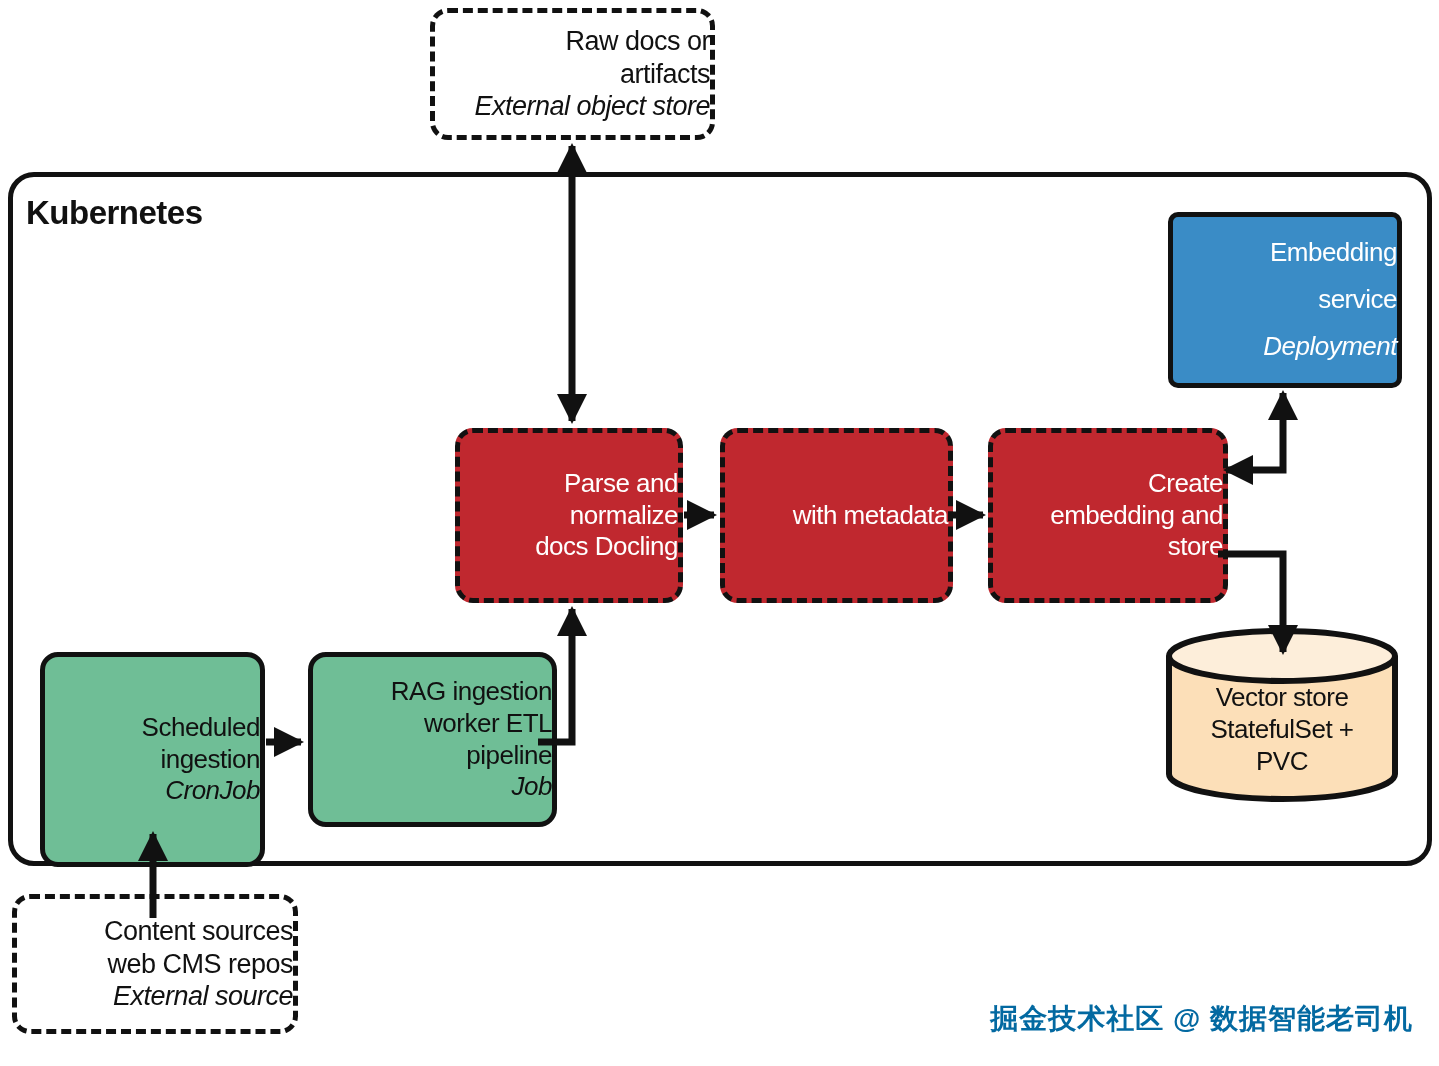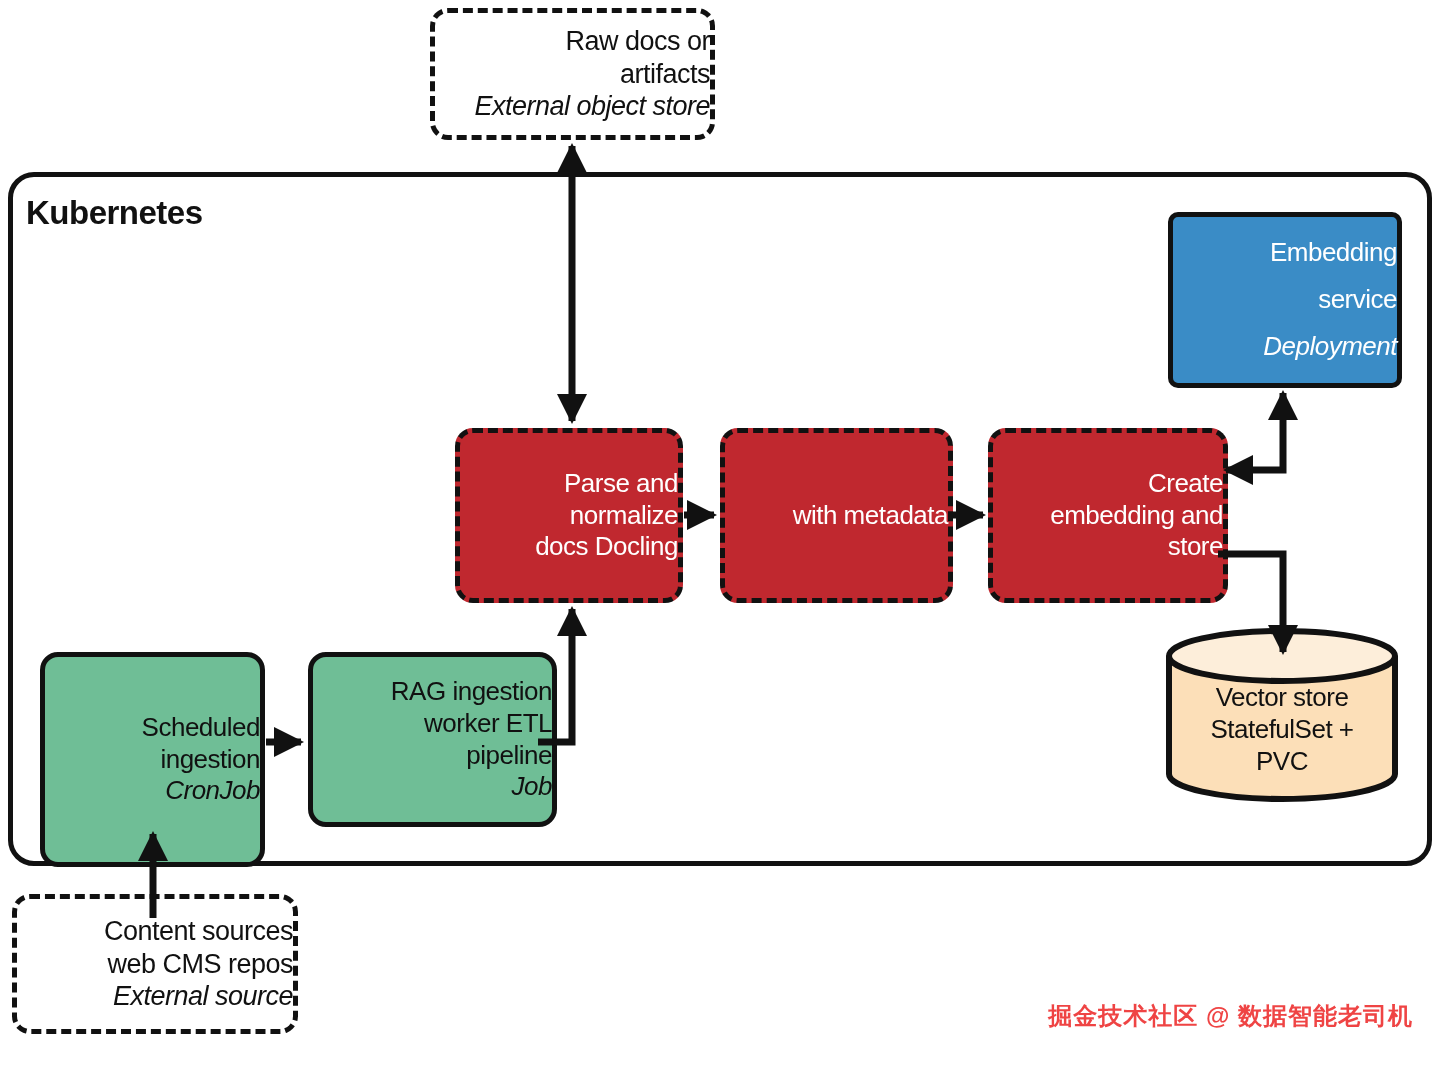--- a/index.html
+++ b/index.html
@@ -24,22 +24,22 @@
 
   .cyl{position:absolute;}
   .cyl .txt{position:absolute;left:0;top:34px;width:100%;height:140px;display:flex;
         flex-direction:column;justify-content:center;align-items:center;text-align:center;
         font-size:26px;line-height:1.22;letter-spacing:-0.5px;}
   .cyl .sub{}
 
   svg.arrows{position:absolute;left:0;top:0;pointer-events:none;}
   svg.arrows path.ln{fill:none;stroke:#111;stroke-width:7;}
 
-  .watermark{position:absolute;right:26px;top:1000px;font-size:24px;font-weight:bold;
-        color:#ef4444;text-shadow:2px 2px 1px rgba(255,255,255,0.95);letter-spacing:1px;}
+  .watermark{position:absolute;right:26px;top:1000px;font-size:28px;font-weight:bold;
+        color:#0369a1;text-shadow:2px 2px 1px rgba(255,255,255,0.95);letter-spacing:1px;}
 </style>
 </head>
 <body>
 
 <div class="stage">
 
   <div class="k8s"></div>
   <div class="k8s-label">Kubernetes</div>
 
   <div class="node dashedbox" style="left:430px;top:8px;width:285px;height:132px">

